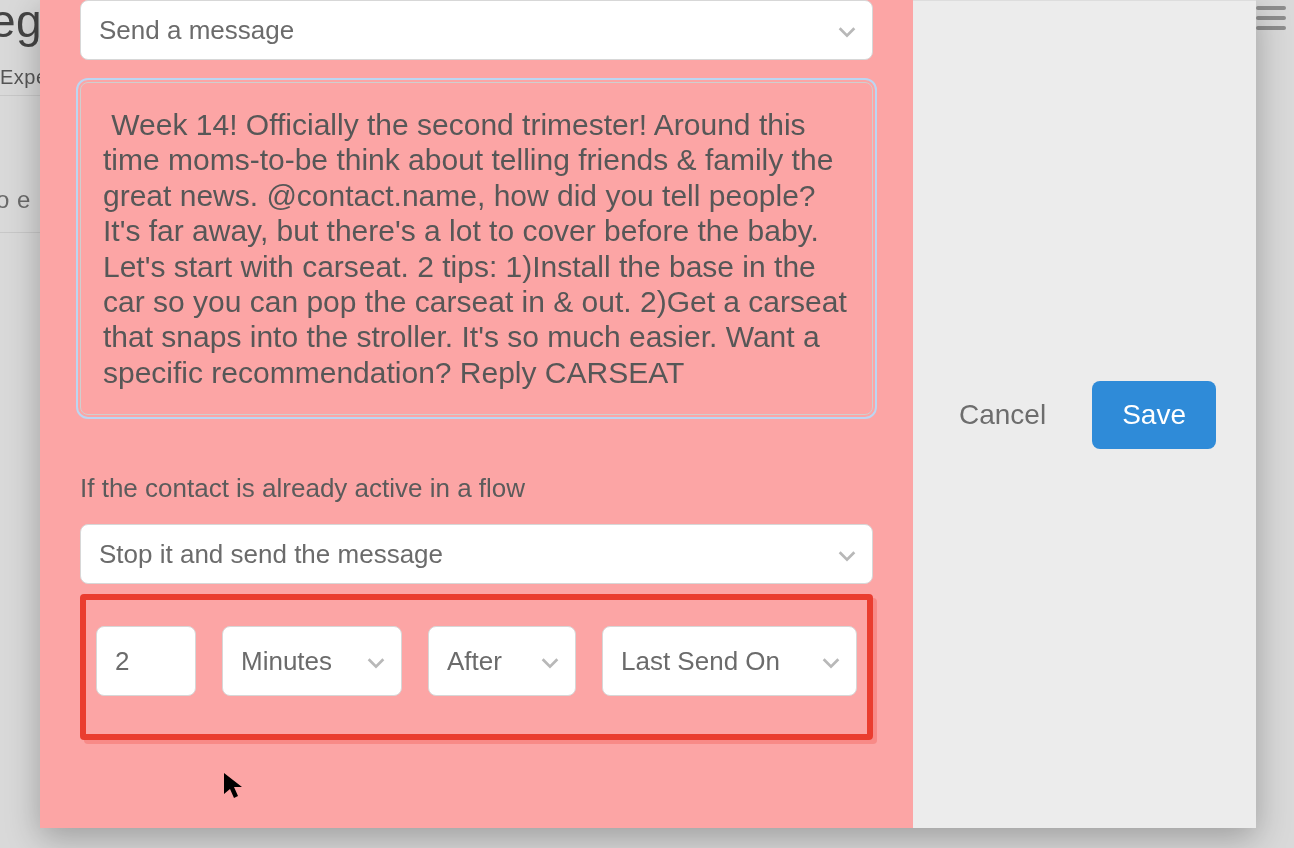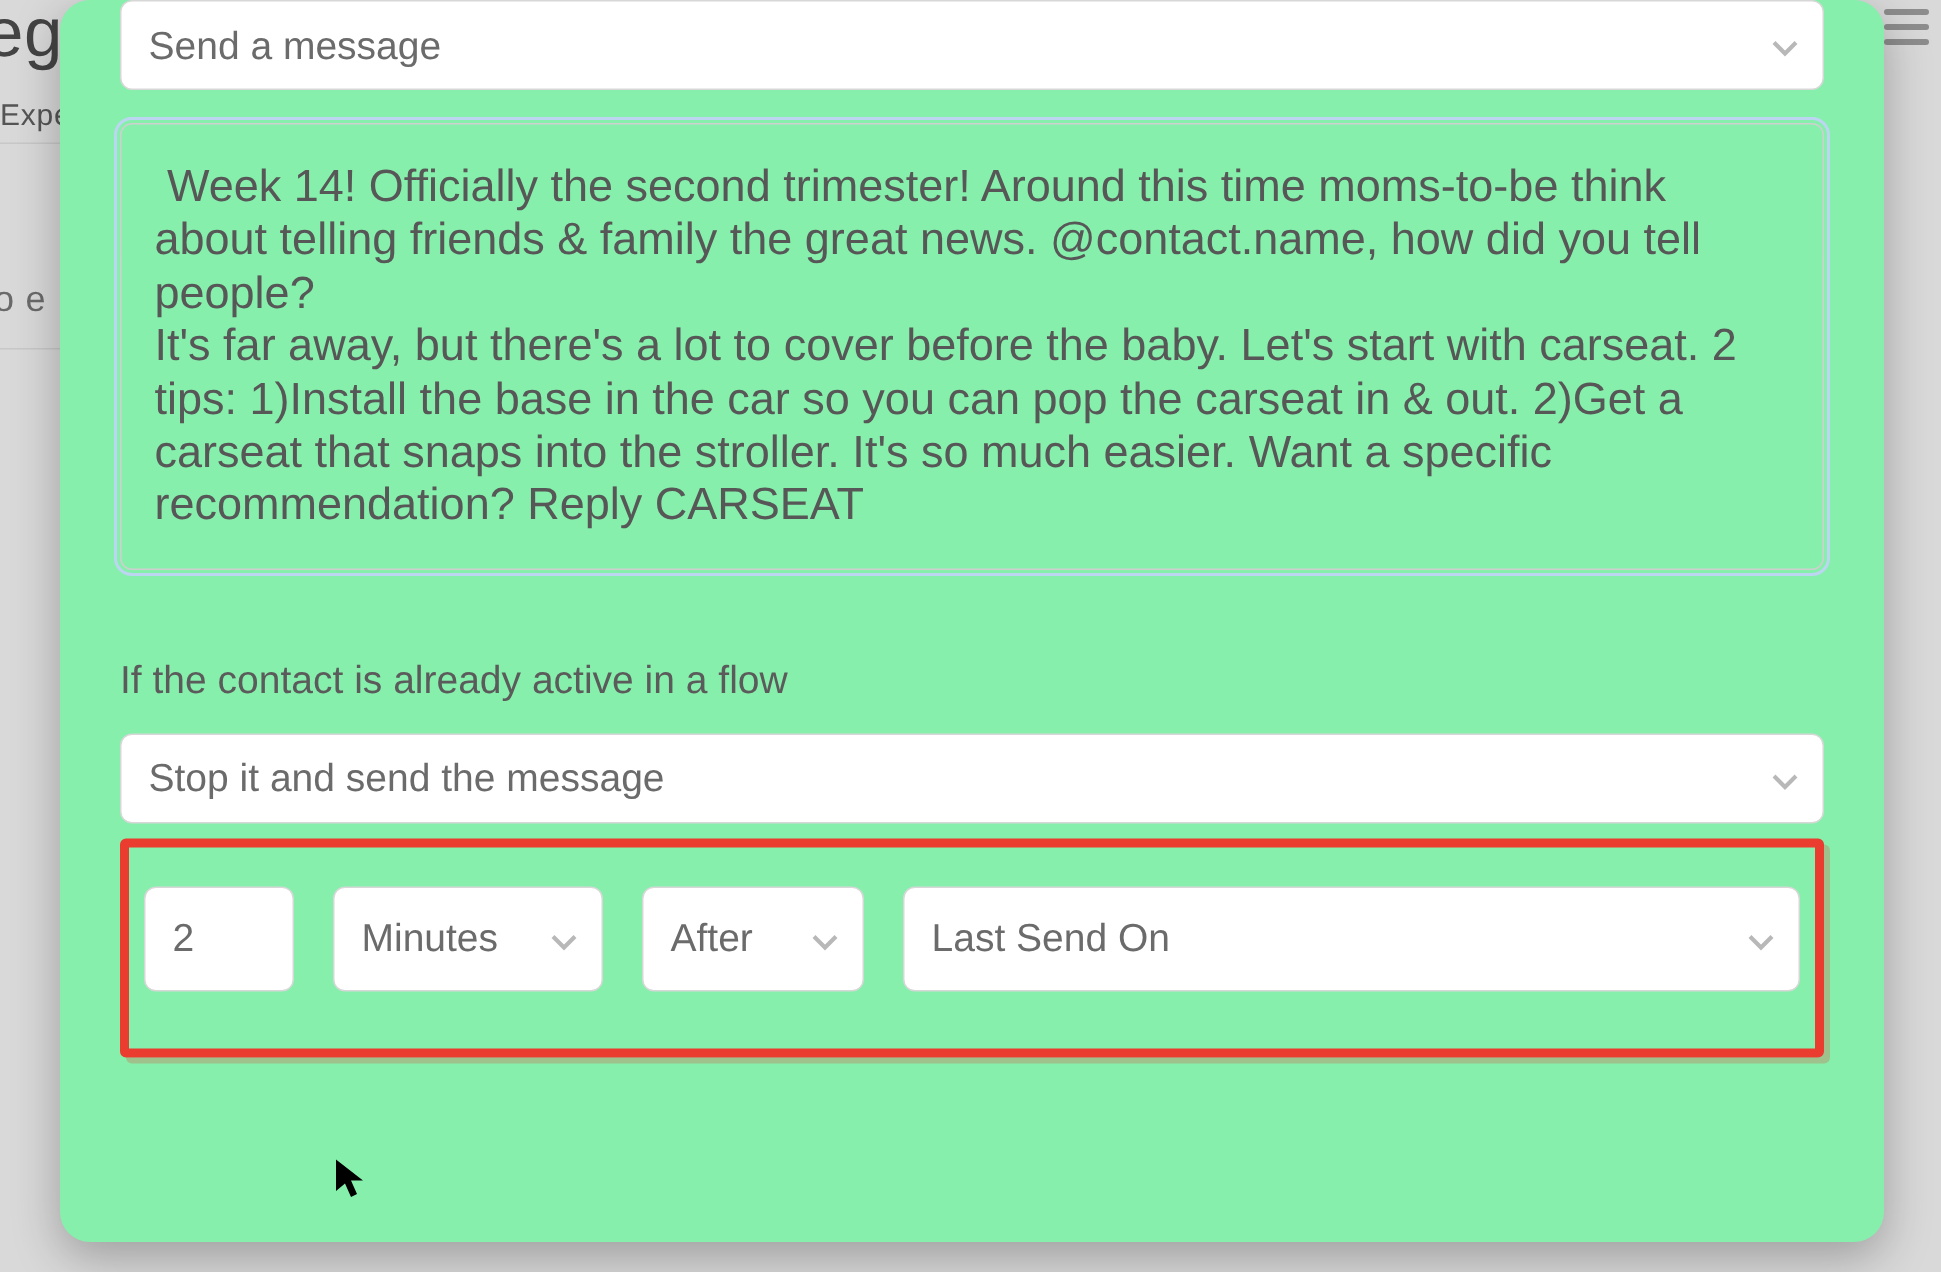--- a/index.html
+++ b/index.html
@@ -24,22 +24,22 @@
   .hamburger {
     position:absolute; top:6px; right:8px; z-index:1;
     width:30px; height:24px; display:flex; flex-direction:column; justify-content:space-between;
   }
   .hamburger span{height:4px;background:#8d8d8d;border-radius:2px;}
 
   
   .modal {
     position:absolute;
     left:40px; right:38px; top:0; bottom:20px;
-    background:#86efac;
-    border-radius:20px;
+    background:#fca5a5;
+    border-radius:0;
     box-shadow:0 10px 32px rgba(0,0,0,0.28);
     z-index:5;
     display:flex; flex-direction:row;
     overflow:hidden;
   }
   .modal-body{
     flex:1; padding:0 40px 20px 40px; overflow:auto;
   }
   .modal-footer{
     background:#ececec;
@@ -182,19 +182,23 @@
         <span class="chev">
           <svg viewBox="0 0 24 24">
               <polyline points="4 8 12 16 20 8"></polyline>
             </svg>
         </span>
       </div>
     </div>
 
   </div>
 
+  <div class="modal-footer">
+    <button class="btn-cancel">Cancel</button>
+    <button class="btn-save">Save</button>
+  </div>
 </div>
 
 <div class="cursor">
   <svg viewBox="0 0 20 28">
       <path d="M1 1 L1 22 L7 17 L11 26 L15 24 L11 15 L19 15 Z" fill="#000"></path>
     </svg>
 </div>
 
 </body></html>

